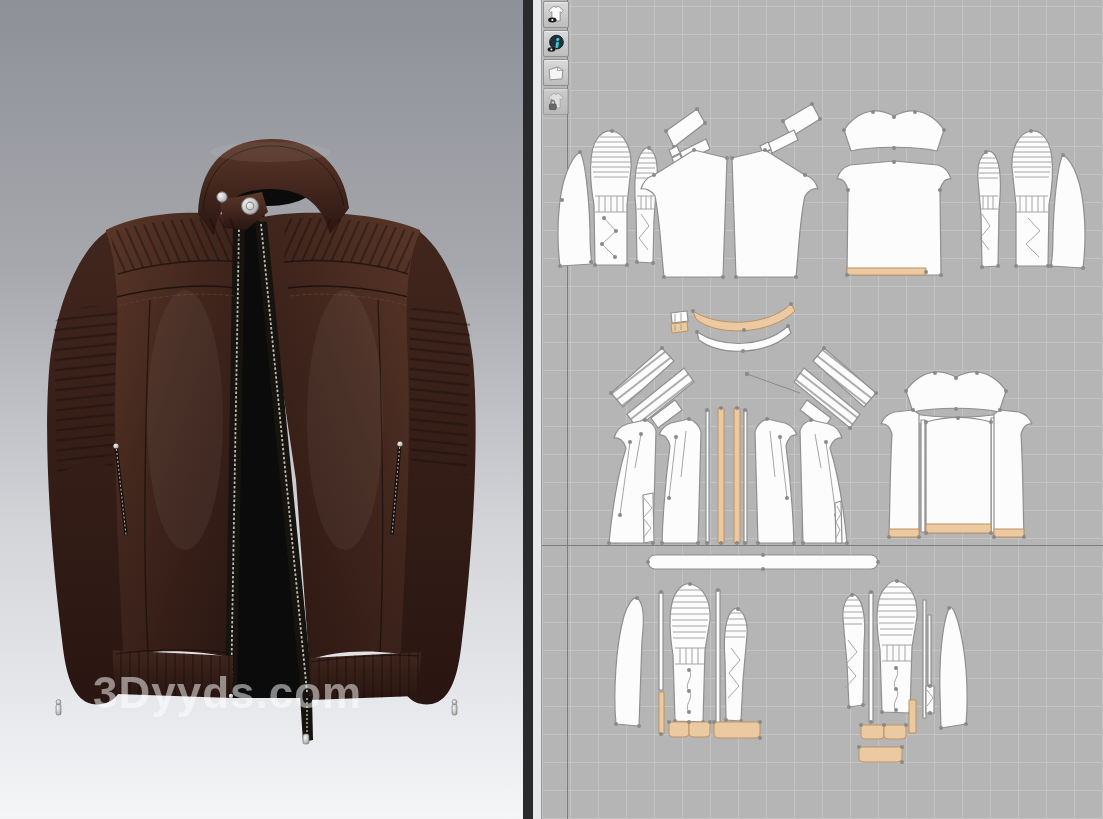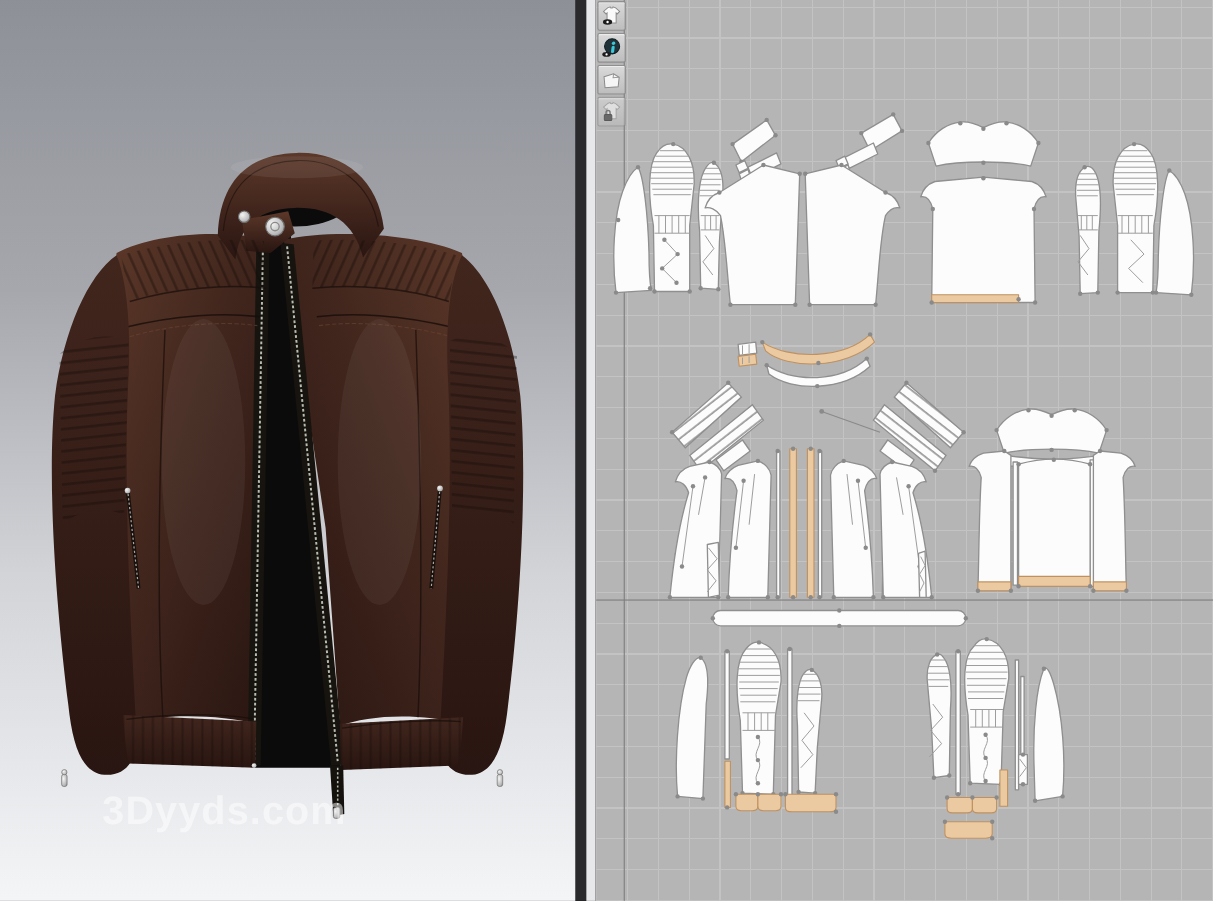--- a/index.html
+++ b/index.html
@@ -3,22 +3,22 @@
 <meta charset="utf-8">
 <style>
   html,body{margin:0;padding:0;width:1103px;height:819px;overflow:hidden;
     font-family:"Liberation Sans",sans-serif;background:#000;}
   .app{display:flex;width:1103px;height:819px;}
 
   
   .viewport3d{position:relative;width:523px;height:819px;flex:none;
     background:linear-gradient(180deg,var(--c-viewport-top) 0%,#a6a7ad 32%,#d2d4d8 64%,var(--c-viewport-bottom) 100%);}
   .viewport3d svg{position:absolute;inset:0;}
-  .watermark{position:absolute;left:93px;top:668px;font-size:36px;font-weight:bold;
-    letter-spacing:1px;color:var(--c-watermark);user-select:none;pointer-events:none;margin-top:48px;}
+  .watermark{position:absolute;left:93px;top:668px;font-size:44px;font-weight:bold;
+    letter-spacing:1px;color:var(--c-watermark);user-select:none;pointer-events:none;}
 
   
   .divider{width:10px;height:819px;flex:none;background:var(--c-divider);cursor:col-resize;}
   .gutter{width:8px;height:819px;flex:none;background:#e7e8ea;border-right:1px solid #9a9a9a;}
 
   
   .panel2d{position:relative;flex:1;height:819px;background-color:var(--c-grid-bg);
     background-image:
       repeating-linear-gradient(0deg,var(--c-grid-line) 0 1px,transparent 1px 28px),
       repeating-linear-gradient(90deg,var(--c-grid-line) 0 1px,transparent 1px 28px);}

